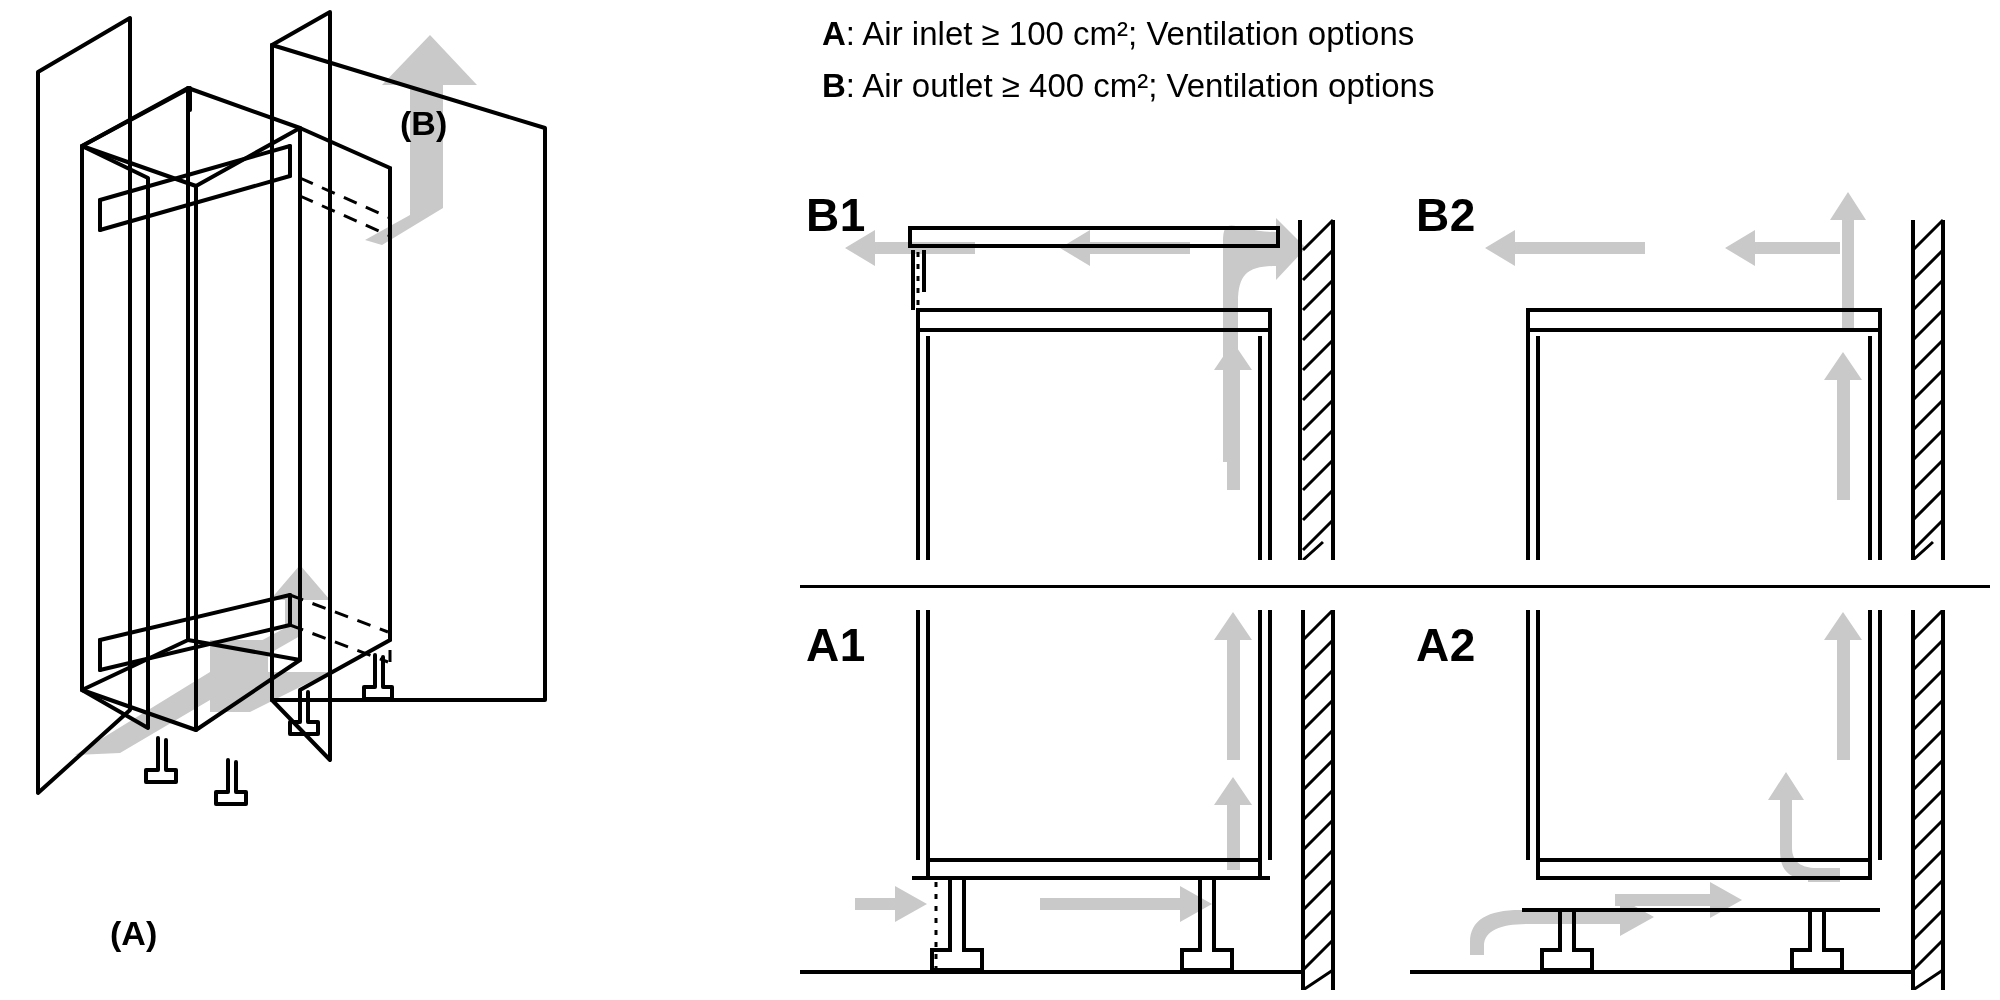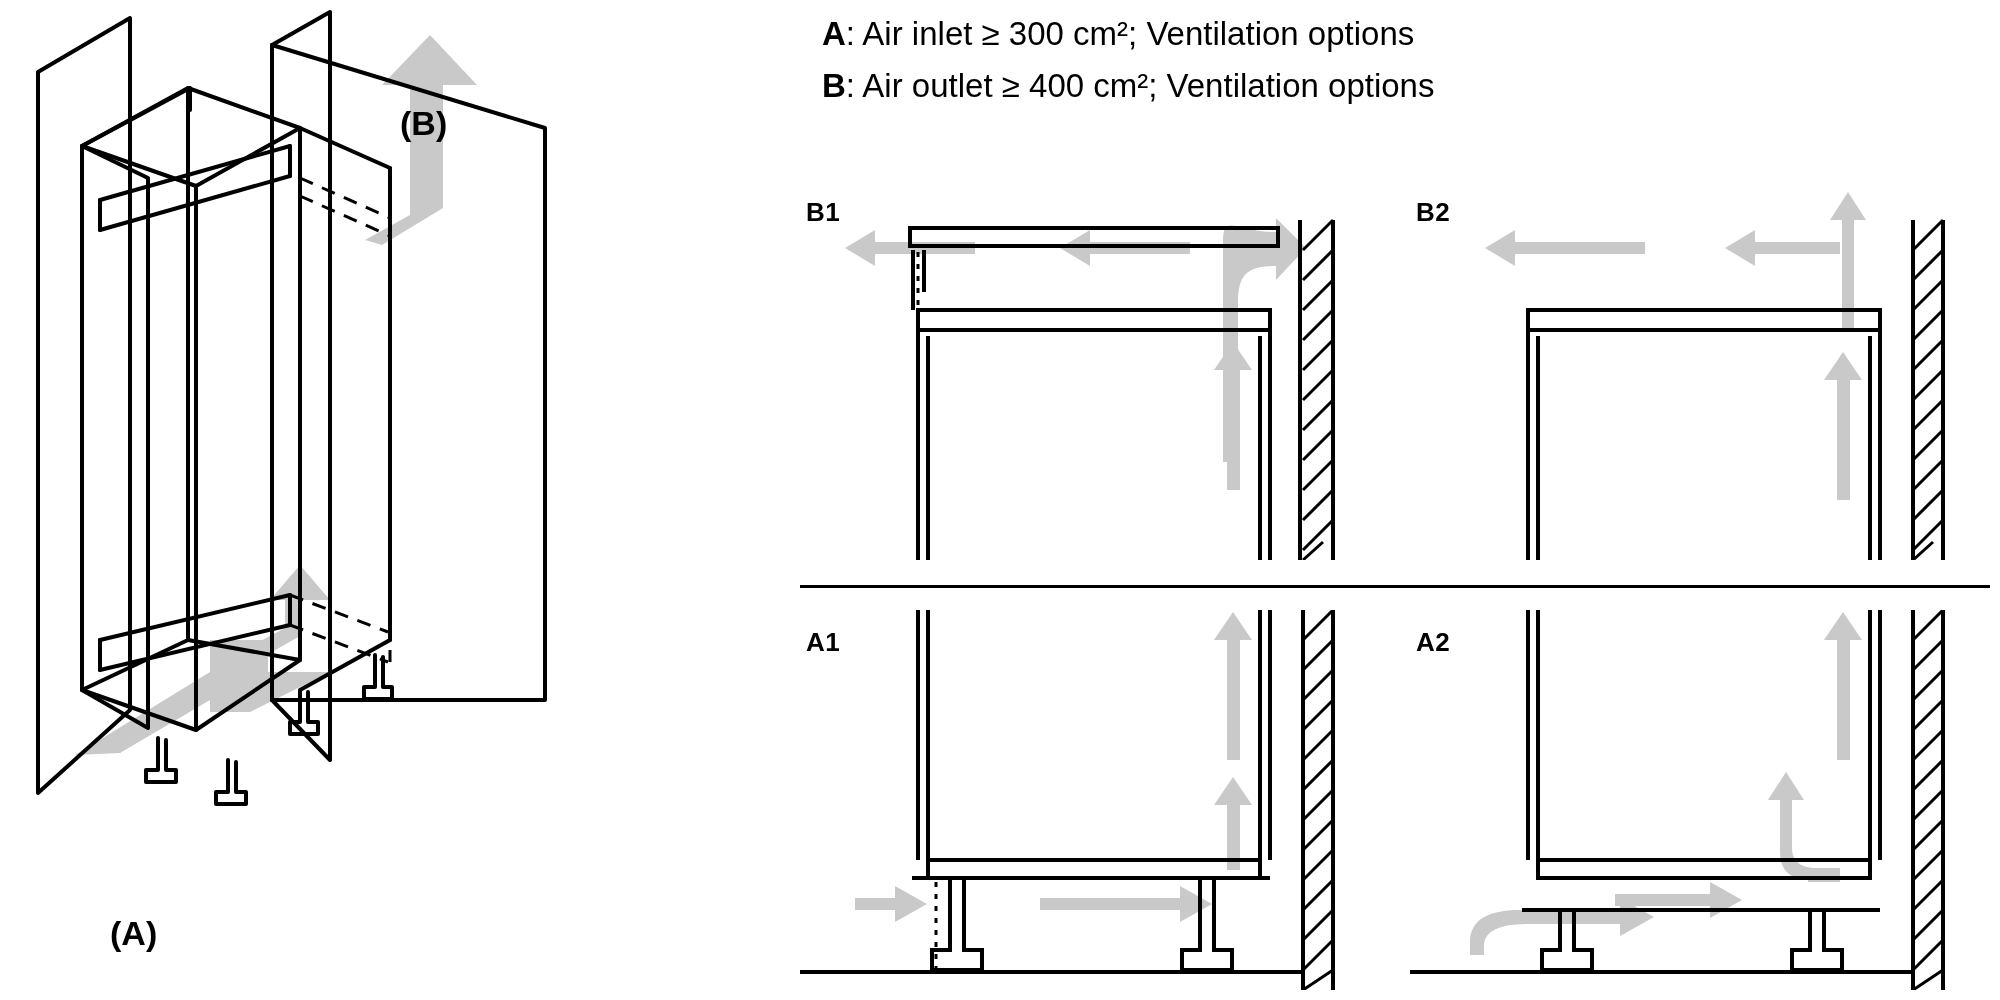--- a/index.html
+++ b/index.html
@@ -61,43 +61,43 @@
     height: 380px;
   }
   .panel.b1 { left: 0;   top: 0; }
   .panel.b2 { left: 610px; top: 0; text-align: center; }
   .panel.a1 { left: 0;   top: 430px; }
   .panel.a2 { left: 610px; top: 430px; }
 
   .panel-label {
     position: absolute;
     left: 6px;
-    top: 17px;
-    font-size: 26px;
+    top: 8px;
+    font-size: 46px;
     font-weight: bold;
     letter-spacing: 0.5px;
   }
   .divider {
     position: absolute;
     left: 0;
     top: 405px;
     width: 1190px;
     height: 3px;
     background: #000;
   }
   svg { display: block; }
 </style>
 </head>
 <body>
 
 <div id="page">
 
   <div class="legend">
     <div class="legend-line">
-      <span class="legend-key">A</span><span>: Air inlet ≥ 300 cm²; Ventilation options</span>
+      <span class="legend-key">A</span><span>: Air inlet ≥ 100 cm²; Ventilation options</span>
     </div>
     <div class="legend-line">
       <span class="legend-key">B</span><span>: Air outlet ≥ 400 cm²; Ventilation options</span>
     </div>
   </div>
 
   <div class="iso">
     <svg width="760" height="1000" viewBox="0 0 760 1000" xmlns="http://www.w3.org/2000/svg">
 
       <g fill="#c9c9c9">

